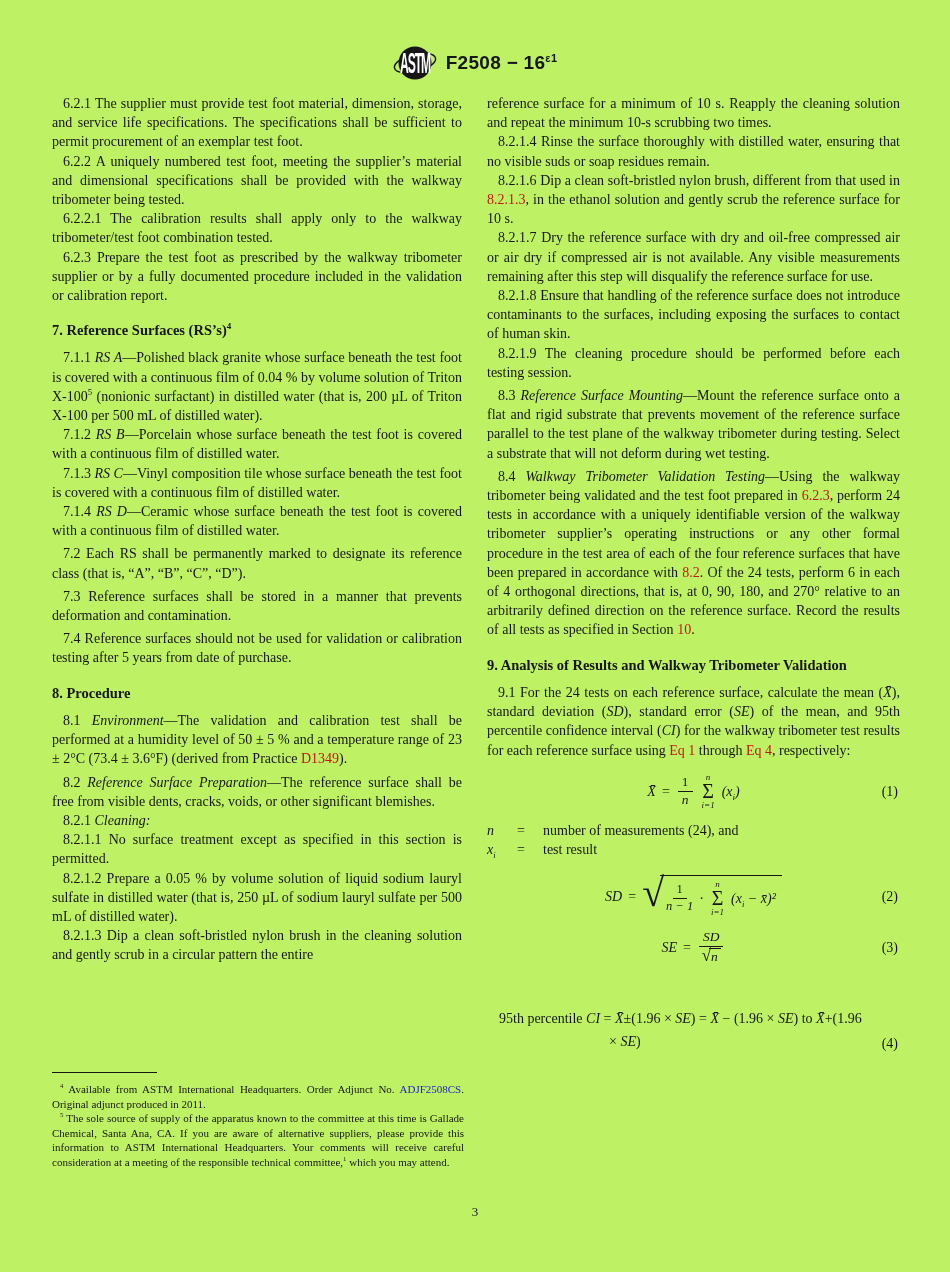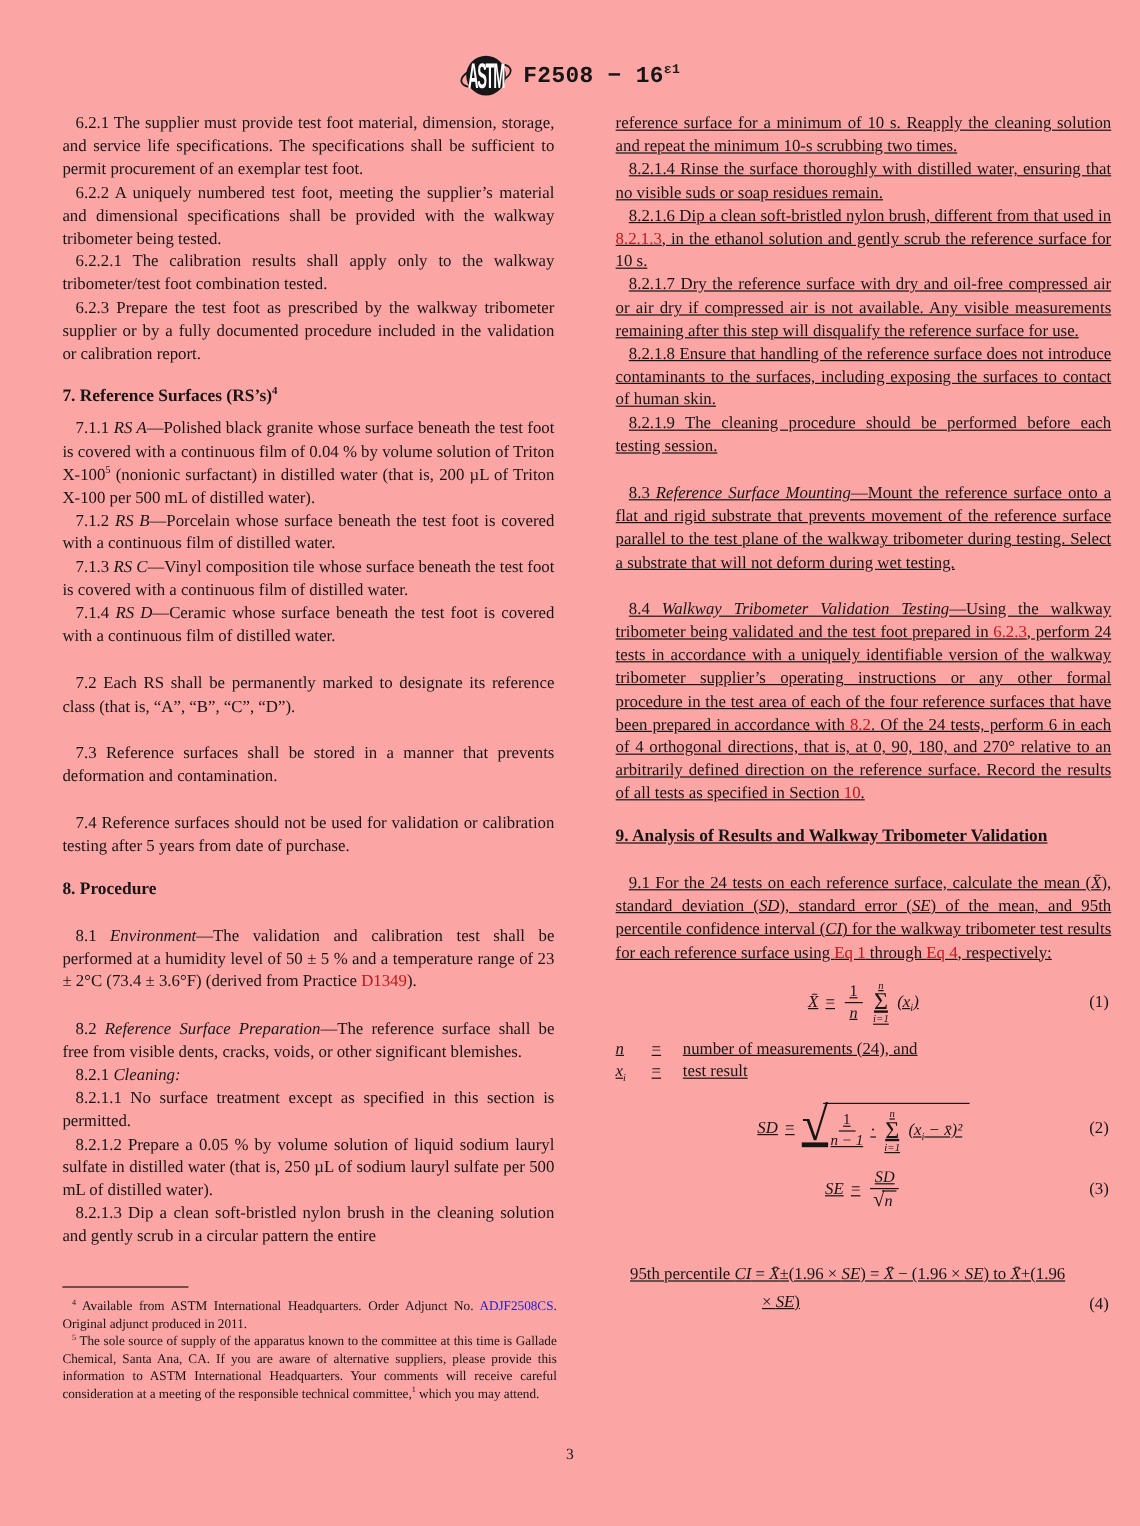--- a/index.html
+++ b/index.html
@@ -1,33 +1,33 @@
 <!DOCTYPE html>
 <html><head>
 <meta charset="utf-8">
 <style>
   html,body{margin:0;padding:0;background:#e8e8e8;}
   .page{
     position:relative;
     width:950px;height:1272px;
-    background:#fca5a5;
+    background:#bef264;
     font-family:"Liberation Serif","DejaVu Serif",serif;
     color:#161616;
     overflow:hidden;
   }
   
   .hdr{position:absolute;top:42px;left:0;width:100%;display:flex;justify-content:center;align-items:center;gap:9px;}
-  .doc-code{font-family:Liberation Mono, monospace;font-weight:700;font-size:19px;letter-spacing:.3px;}
+  .doc-code{font-family:Liberation Sans, sans-serif;font-weight:700;font-size:19px;letter-spacing:.3px;}
   .doc-code sup{font-size:11px;font-weight:700;}
   
   .col{position:absolute;top:94px;width:410px;font-size:14px;line-height:19.2px;text-align:justify;}
   .col-left{left:52px;}
-  .col-right{left:513px;width:413px;text-decoration:underline;}
+  .col-right{left:487px;width:413px;}
   p{margin:0;text-indent:11px;text-align:justify;}
-  p.spaced{margin-top:20px;}
+  p.spaced{margin-top:4px;}
   p.noindent{text-indent:0;}
   .sec-h{font-weight:700;font-size:14.5px;margin:16px 0 8px;text-align:left;text-indent:0;}
   .sec-h.hang{padding-left:21px;text-indent:-21px;}
   .it{font-style:italic;}
   .link-red{color:#c01818;}
   .link-blue{color:#2222cc;}
   sup{font-size:62%;line-height:0;}
   sub{font-size:62%;line-height:0;}
   
   .footnotes{position:absolute;top:1072px;left:52px;width:412px;font-size:11px;line-height:14.6px;text-align:justify;}

